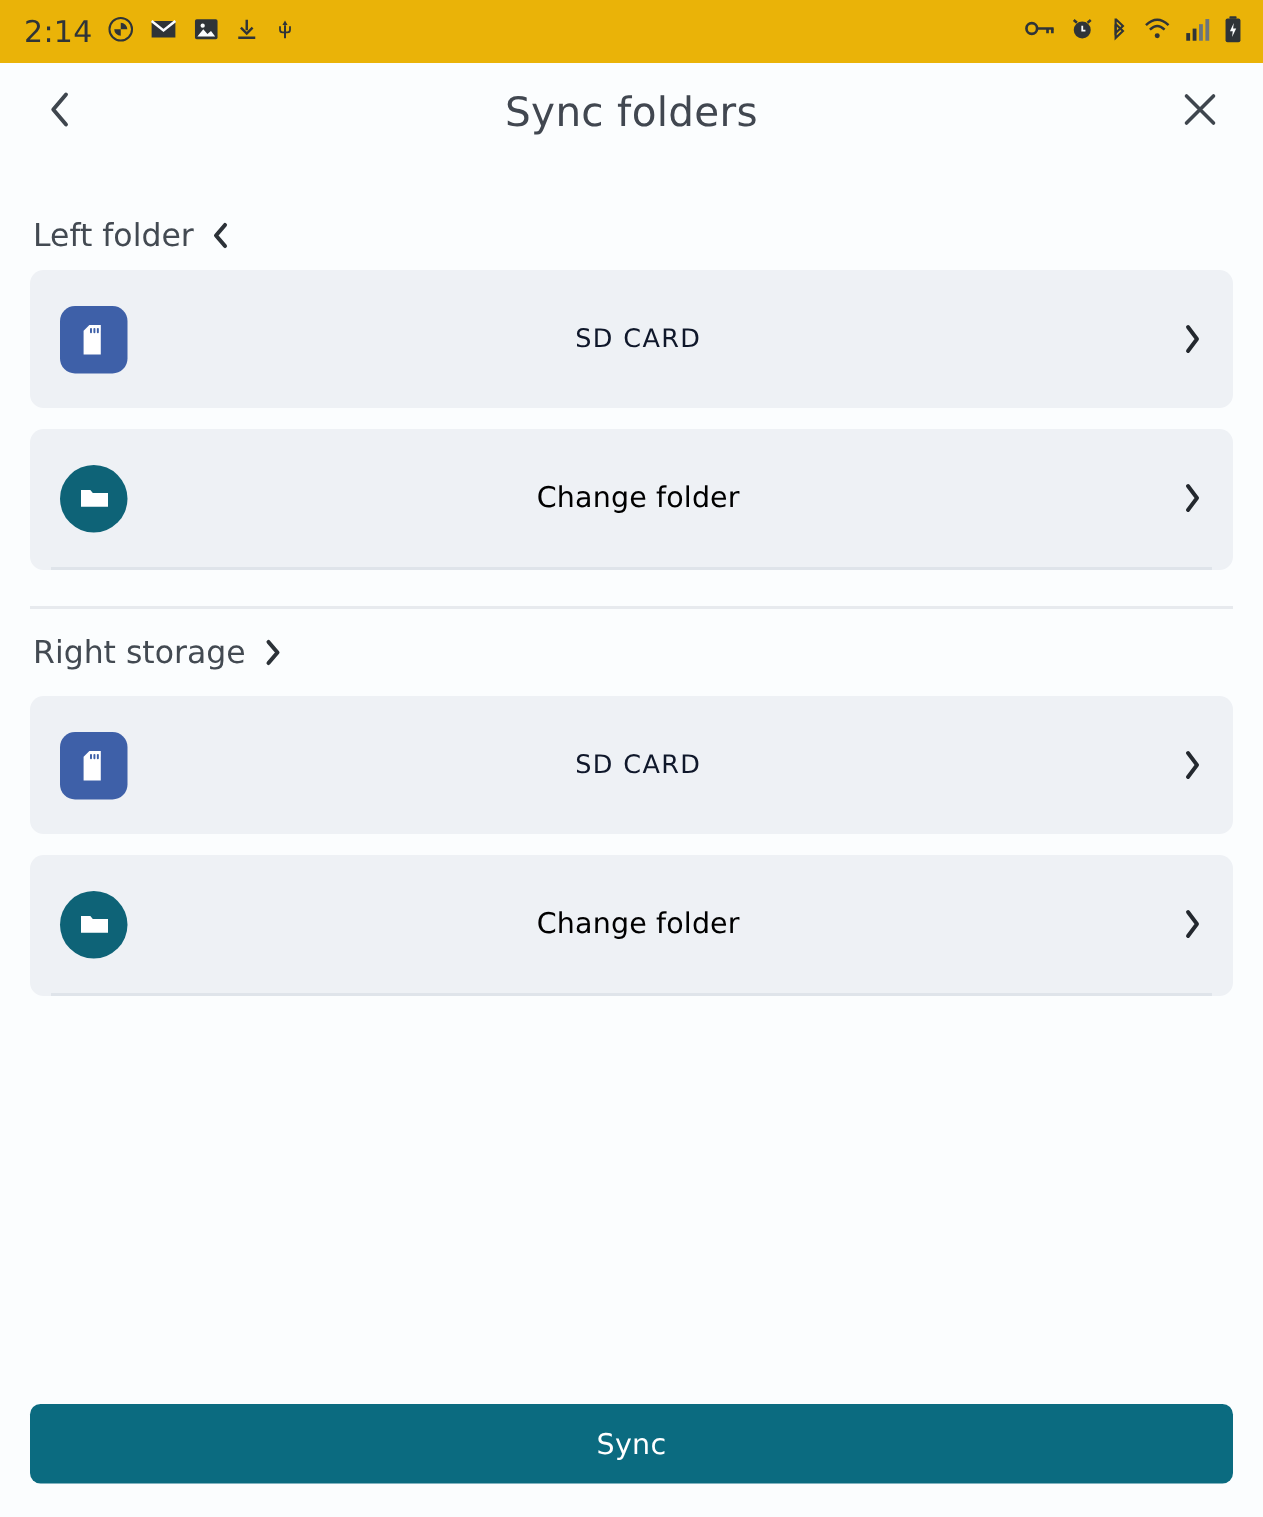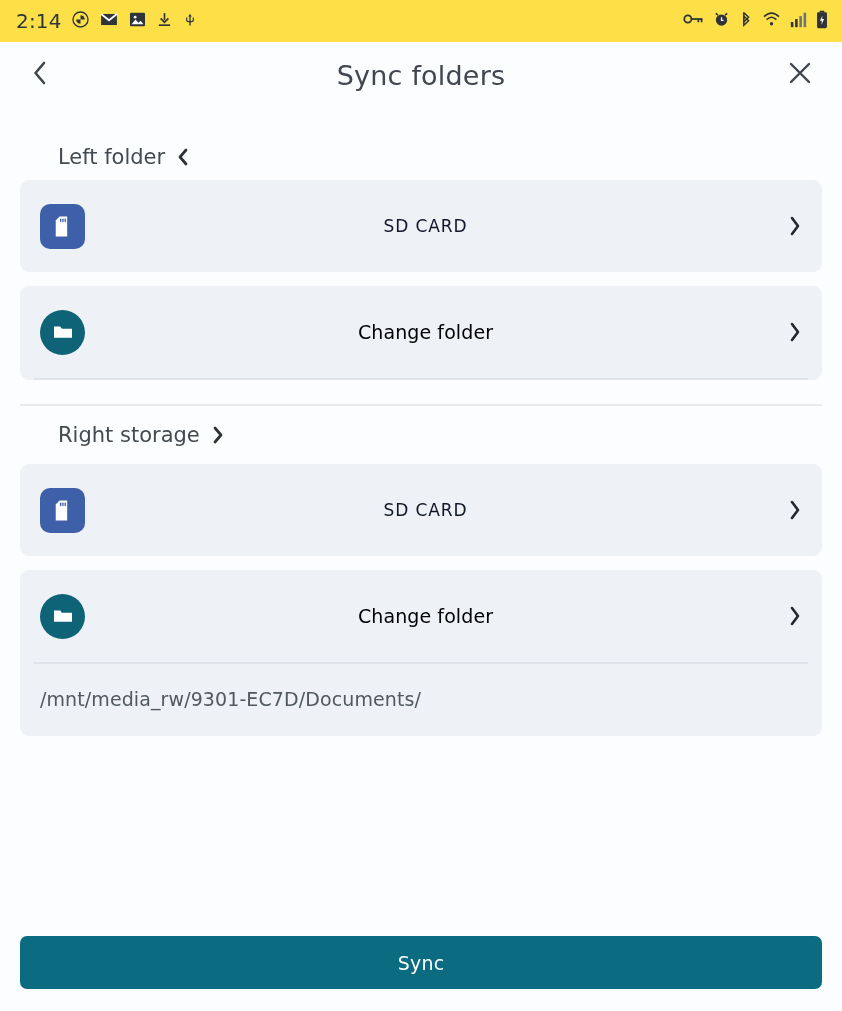--- a/index.html
+++ b/index.html
@@ -17,21 +17,21 @@
     position: relative;
   }
 
   
   .statusbar {
     height: 42px;
     display: flex;
     align-items: center;
     justify-content: space-between;
     padding: 0 14px 0 16px;
-    background: #fde047;
+    background: #eab308;
   }
   .status-left {
     display: flex;
     align-items: center;
     gap: 9px;
   }
   .clock {
     font-size: 20px;
     color: #2f3438;
     letter-spacing: 0.2px;
@@ -82,21 +82,20 @@
 
   
   .section-label {
     display: flex;
     align-items: center;
     gap: 11px;
     padding: 0 0 0 22px;
     font-size: 21px;
     color: #434a52;
     height: 46px;
-    margin-left: 36px;
   }
   .section-label .chev { display: flex; align-items: center; }
 
   .section-gap-top { height: 26px; }
 
   .cards { padding: 0 20px; }
 
   .card {
     background: #eef1f5;
     border-radius: 9px;
@@ -405,20 +404,19 @@
         </svg>
       </span>
       <span class="row-label normal">Change folder</span>
       <span class="row-chev">
         <svg width="14" height="22" viewBox="0 0 14 22">
           <path d="M4 3l6 8-6 8" fill="none" stroke="#23282e" stroke-width="2.6" stroke-linecap="round" stroke-linejoin="round"></path>
         </svg>
       </span>
     </div>
     <div class="card-divider"></div>
-    <div class="path">/mnt/media_rw/9301-EC7D/Documents/</div>
   </div>
 
 </div>
 
 <div class="footer">
   <button class="next-btn">Sync</button>
 </div>
 
 </body></html>

